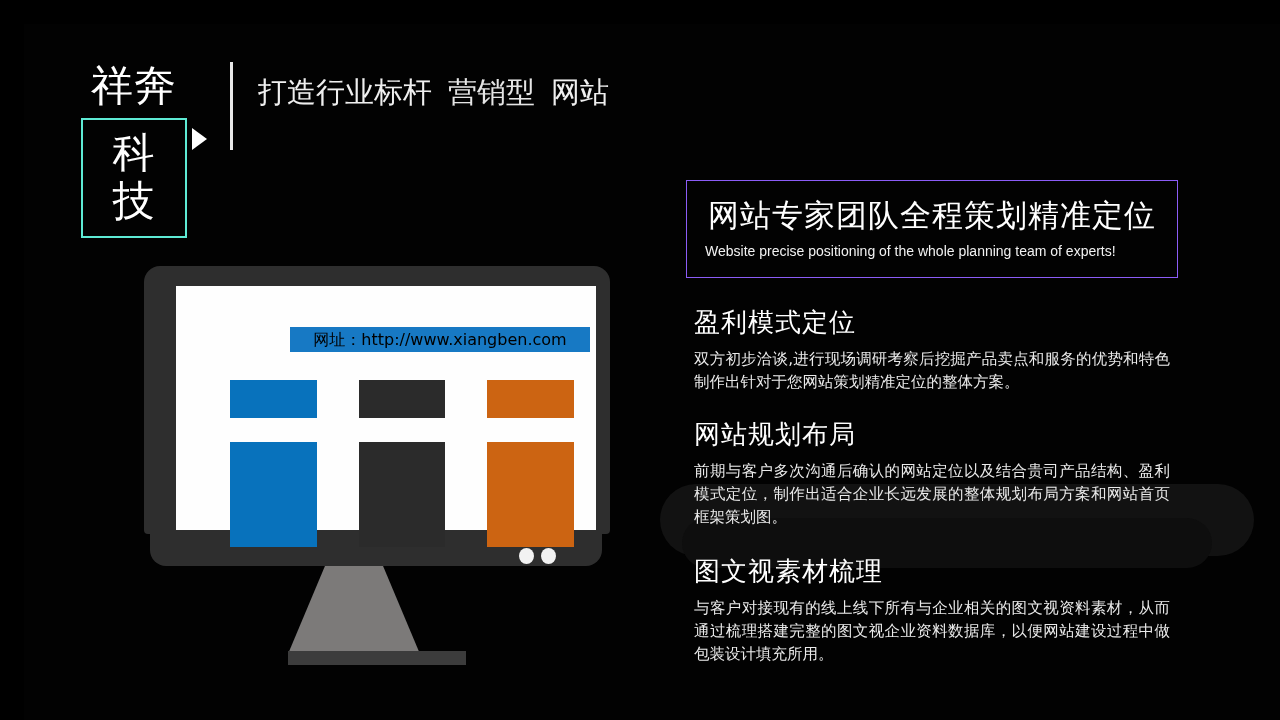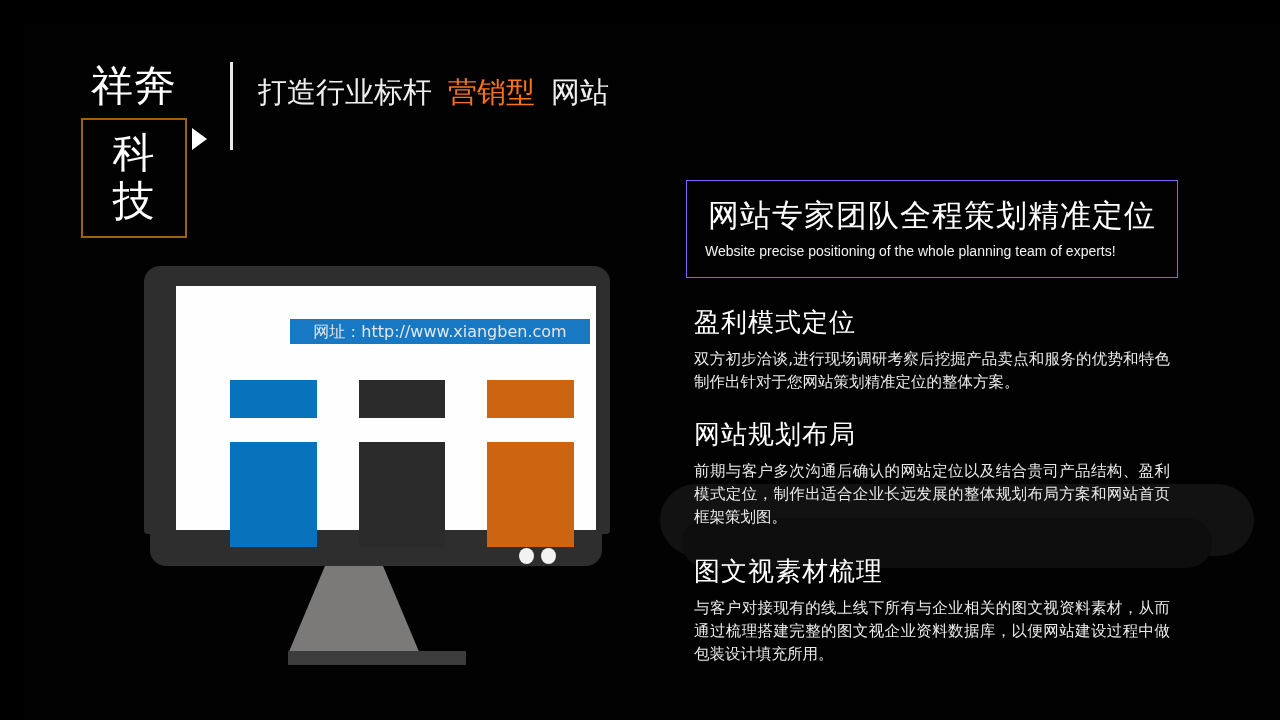--- a/index.html
+++ b/index.html
@@ -30,21 +30,21 @@
   .header { position:absolute; left:0; top:0; width:640px; height:140px; }
 
   .logo { position:absolute; left:33px; top:14px; width:122px; }
   .logo-top {
     font-size:42px; line-height:48px; color:#fff; font-weight:400;
     letter-spacing:1px; text-align:center;
     font-family:"DejaVu Sans","Liberation Sans",sans-serif;
   }
   .logo-box {
     margin-top:5px;
-    border:2px solid #a16207;
+    border:2px solid #5eead4;
     padding:1px 4px 3px 4px;
     text-align:center;
   }
   .logo-box-text {
     font-size:42px; line-height:48px; color:#fff; letter-spacing:1px;
     font-family:"DejaVu Sans","Liberation Sans",sans-serif;
   }
   .logo-arrow {
     position:absolute; left:152px; top:88px;
     width:0; height:0;
@@ -54,21 +54,21 @@
   }
   .header-divider {
     position:absolute; left:190px; top:22px;
     width:3px; height:88px; background:#e8e8e8;
   }
   .header-lines { position:absolute; left:202px; top:22px; }
   .header-line {
     font-size:29px; line-height:45px; color:#efefef; white-space:nowrap;
     font-family:"DejaVu Sans","Liberation Sans",sans-serif;
   }
-  .hl-accent { color:#f97316; }
+  .hl-accent { color:#e5e5e5; }
 
   
   .monitor { position:absolute; left:104px; top:226px; }
   .monitor-frame {
     position:absolute; left:0; top:0;
     width:466px; height:268px;
     background:#2e2e2e;
     border-radius:16px 16px 4px 4px;
   }
   .monitor-screen {
@@ -100,24 +100,24 @@
     clip-path:polygon(28% 0%, 72% 0%, 100% 100%, 0% 100%);
   }
   .stand-base {
     position:absolute; left:144px; top:385px;
     width:178px; height:14px;
     background:#3c3c3c;
   }
 
   
   .url-bar {
-    position:absolute; left:106px; top:25px;
+    position:absolute; left:106px; top:33px;
     width:300px; height:25px;
     background:#1779c4;
-    color:#e5e5e5;
+    color:#000000;
     font-size:16px; line-height:25px;
     text-align:center; white-space:nowrap;
     font-family:"DejaVu Sans","Liberation Sans",sans-serif;
   }
   .blocks { position:absolute; left:30px; top:70px; width:376px; }
   .block-row { display:flex; gap:26px; }
   .block-row.r2 { margin-top:7px; }
   .blk { width:108px; }
   .blk.h1 { height:38px; }
   .blk.h2 { height:105px; }

